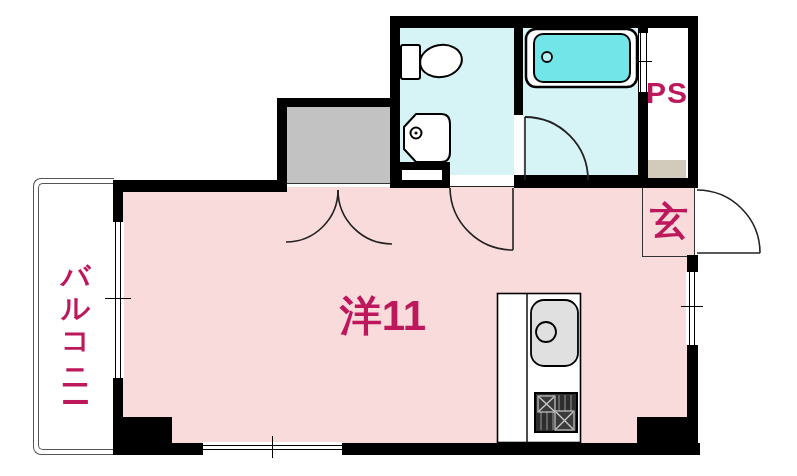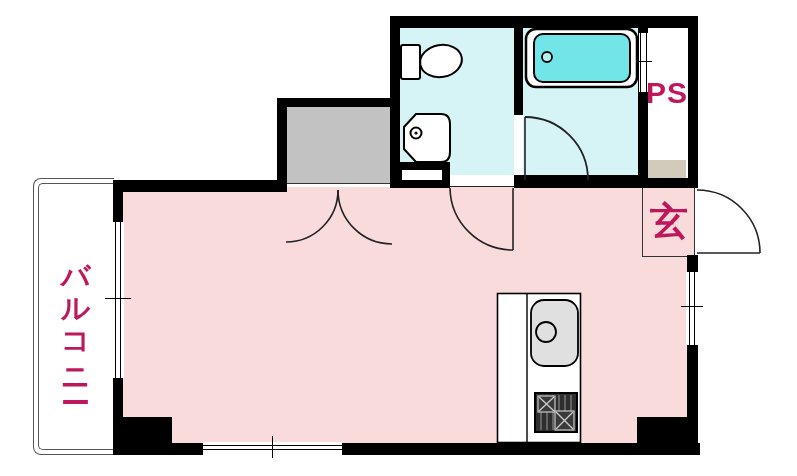--- a/index.html
+++ b/index.html
@@ -127,17 +127,18 @@
       <line x1="559" y1="395" x2="559" y2="430" stroke="#9a9a9a" stroke-width="1"></line>
       <line x1="565" y1="395" x2="565" y2="430" stroke="#9a9a9a" stroke-width="1"></line>
       <line x1="571" y1="395" x2="571" y2="430" stroke="#9a9a9a" stroke-width="1"></line>
       <rect x="538" y="396" width="17" height="16" fill="#3a3a3a" stroke="#c8c8c8" stroke-width="1.2"></rect>
       <path d="M539 397 L554 411 M554 397 L539 411" stroke="#c8c8c8" stroke-width="1.4" fill="none"></path>
       <rect x="555" y="411" width="19" height="19" fill="#3a3a3a" stroke="#c8c8c8" stroke-width="1.2"></rect>
       <path d="M556 412 L573 429 M573 412 L556 429" stroke="#c8c8c8" stroke-width="1.4" fill="none"></path>
     </g>
   </svg>
 
+  <div class="label label-room" style="left:333px;top:291px;width:100px;">洋11</div>
   <div class="label label-entrance" style="left:648px;top:198px;width:42px;">玄</div>
   <div class="label label-ps" style="left:645px;top:76px;width:44px;">PS</div>
   <div class="label label-balcony" style="left:56px;top:226px;width:38px;height:180px;">バルコニー</div>
 
 </div>
 
 </body></html>

